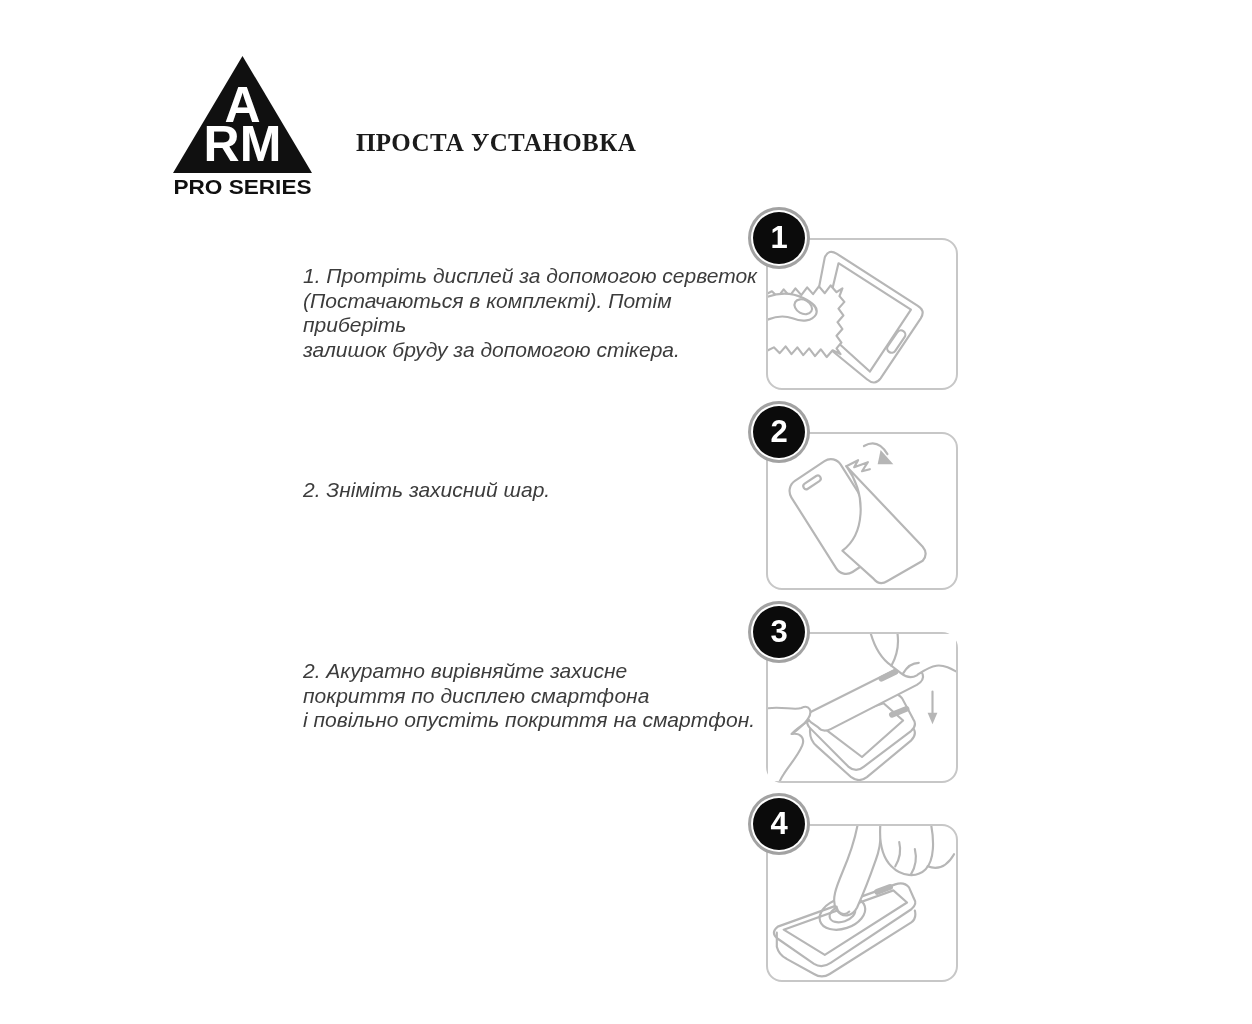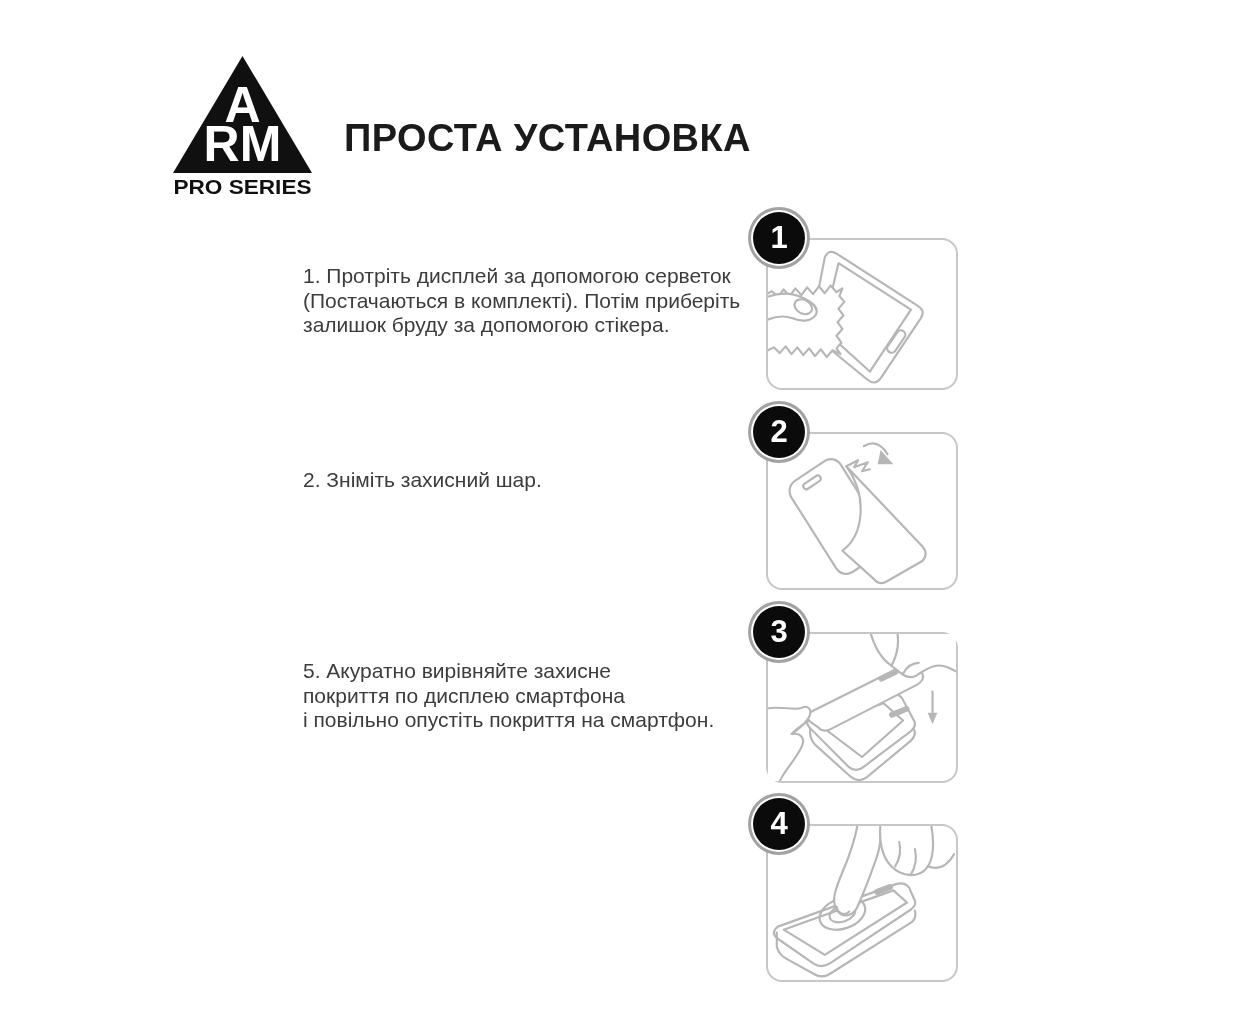--- a/index.html
+++ b/index.html
@@ -3,26 +3,26 @@
 <meta charset="utf-8">
 <style>
   html,body { margin:0; padding:0; background:#ffffff; }
   .canvas {
     position:relative; width:1252px; height:1024px; background:#ffffff;
     font-family:"Liberation Sans", sans-serif; overflow:hidden;
   }
   .logo { position:absolute; left:172px; top:54px; width:141px; height:142px; }
   .logo text { font-family:"Liberation Sans", sans-serif; }
   .title {
-    position:absolute; left:340px; top:112px; margin:4px;
-    font-size:38px; line-height:1.2; font-weight:700; letter-spacing:.4px; color:#1b1b1b;
+    position:absolute; left:340px; top:112px; margin:16px;
+    font-size:25px; line-height:1.2; font-weight:700; letter-spacing:.4px; color:#1b1b1b;font-family:Liberation Serif, serif;
   }
   .step-text {
     position:absolute; left:303px; width:460px; margin:0;
-    font-size:21px; line-height:24.5px; color:#3c3c3c; white-space:pre-line;
+    font-size:21px; line-height:24.5px; color:#3c3c3c; white-space:pre-line;font-style:italic;
   }
   .illus {
     position:absolute; left:766px; width:192px; box-sizing:border-box;
     border:2px solid #c7c7c7; border-radius:16px; background:#ffffff;
   }
   .illus svg { display:block; width:100%; height:100%; }
   .badge {
     position:absolute; left:753px; width:52px; height:52px; border-radius:50%;
     background:#0b0b0b; color:#ffffff; display:flex; align-items:center; justify-content:center;
     font-size:31px; font-weight:700; z-index:2;
@@ -43,22 +43,22 @@
     <text x="70.5" y="68" font-size="50" font-weight="bold" fill="#ffffff" text-anchor="middle">A</text>
     <text x="70.5" y="107" font-size="50" font-weight="bold" fill="#ffffff" text-anchor="middle">RM</text>
     <text x="70.5" y="140" font-size="21" font-weight="bold" fill="#101010" text-anchor="middle" textLength="138" lengthAdjust="spacingAndGlyphs">PRO SERIES</text>
   </svg>
 
   <h1 class="title">ПРОСТА УСТАНОВКА</h1>
 
   <p class="step-text" style="top:264px">1. Протріть дисплей за допомогою серветок
 (Постачаються в комплекті). Потім приберіть
 залишок бруду за допомогою стікера.</p>
-  <p class="step-text" style="top:468px">2. Зніміть захисний шар.</p>
-  <p class="step-text" style="top:659px">5. Акуратно вирівняйте захисне
+  <p class="step-text" style="top:478px">2. Зніміть захисний шар.</p>
+  <p class="step-text" style="top:659px">2. Акуратно вирівняйте захисне
 покриття по дисплею смартфона
 і повільно опустіть покриття на смартфон.</p>
 
   <div class="illus" style="top:238px;height:152px">
     <svg viewBox="0 0 192 153" preserveAspectRatio="none">
       <path class="art-w" d="M70,14 L153,68 Q161,73 156,81 L115,143 Q109,151 101,144 L48,100 Q41,94 45,86 L58,18 Q62,9 70,14 Z"></path>
       <path class="art" d="M72,24 L146,72 L104,136 L56,92 Z"></path>
       <rect class="art" x="118" y="100.5" width="26" height="9" rx="4.5" transform="rotate(-56 131 105)"></rect>
       <path class="art-w" d="M-4,57 L4,53 L10,59 L16,51 L22,58 L28,50 L34,57 L40,49 L46,56 L52,48 L58,55 L64,47 L70,54 L76,50 L73,58 L78,64 L72,71 L77,78 L71,85 L76,92 L70,99 L75,106 L70,112 L74,118 L66,114 L60,121 L54,113 L48,120 L42,112 L36,119 L30,111 L24,118 L18,110 L12,117 L6,111 L-4,116 Z"></path>
       <path class="art-w" d="M-4,60 C10,54 24,54 36,60 C46,65 52,70 49,77 C45,84 35,85 25,81 C15,77 6,79 -4,84 Z"></path>

